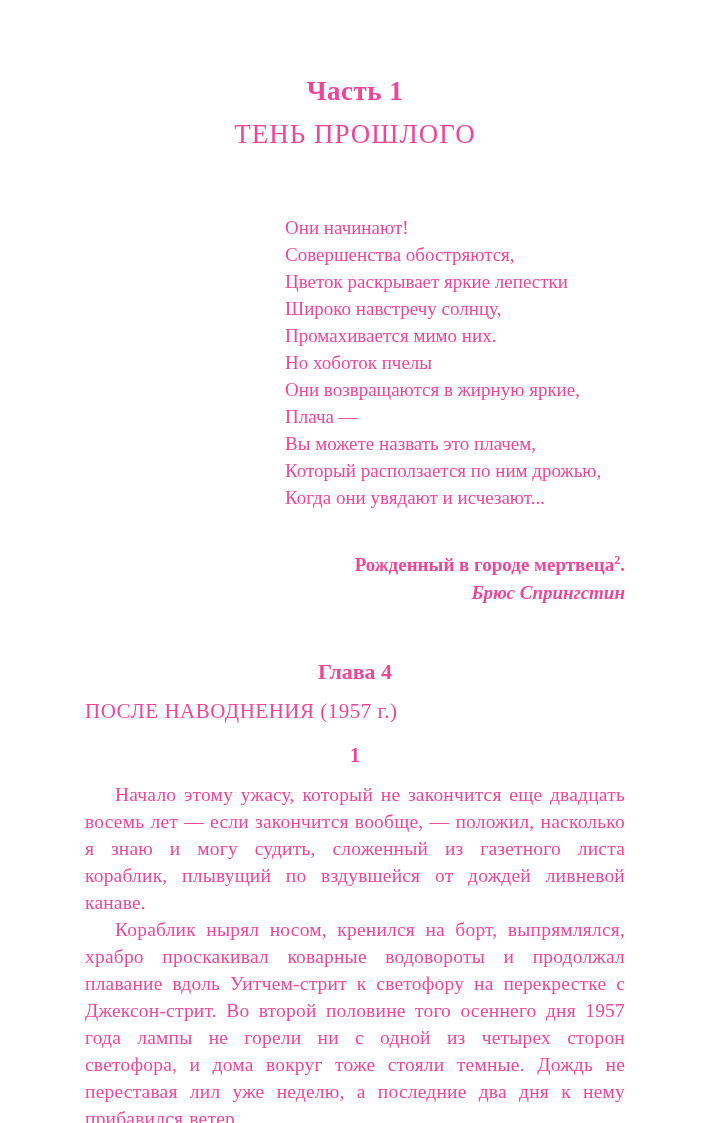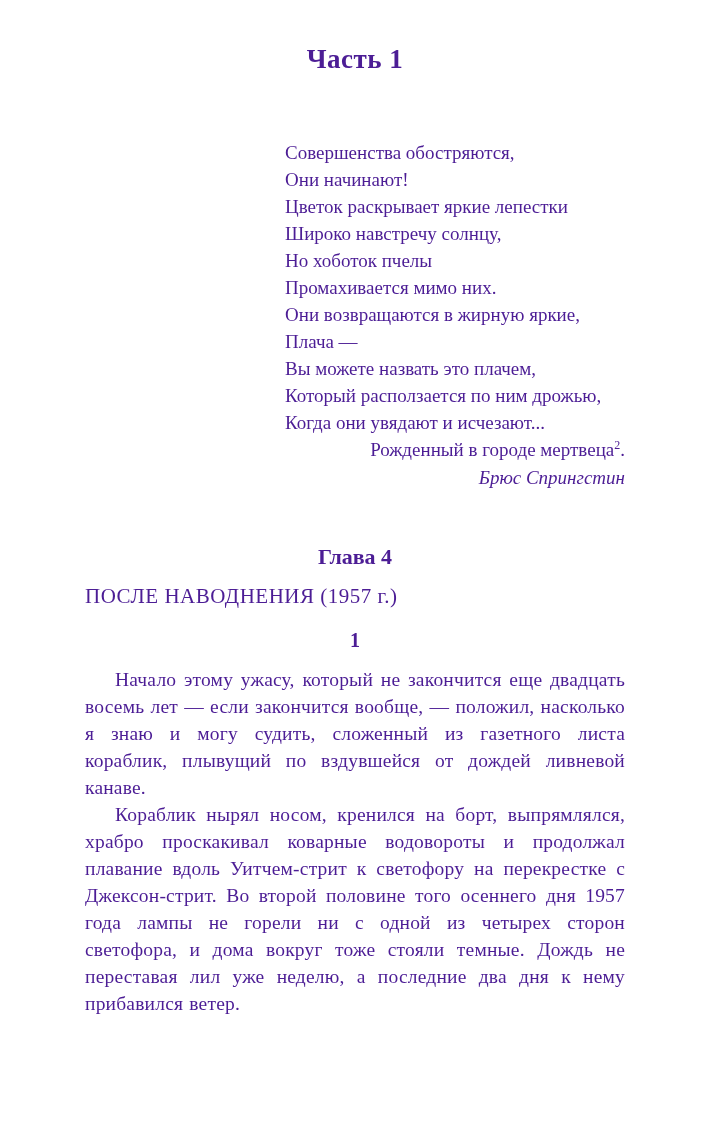--- a/index.html
+++ b/index.html
@@ -5,24 +5,24 @@
   html, body {
     margin: 0;
     padding: 0;
     background: #ffffff;
   }
   .page {
     position: relative;
     width: 709px;
     height: 1123px;
     background: #ffffff;
-    color: #4c1d95;
+    color: #ec4899;
     font-family: "Liberation Serif", serif;
     box-sizing: border-box;
-    padding: 44px 84px 40px 85px;
+    padding: 76px 84px 40px 85px;
     overflow: hidden;
   }
   .part-label {
     text-align: center;
     font-size: 27px;
     font-weight: bold;
     letter-spacing: 0.5px;
   }
   .part-title {
     text-align: center;
@@ -39,23 +39,25 @@
   }
   .poem-line { white-space: nowrap; }
   .attribution-1 {
     margin-top: 4px;
     text-align: right;
     font-style: italic;
     font-size: 19px;
     line-height: 27px;
   }
   .epigraph-2 {
+    margin-top: 40px;
     text-align: right;
     font-size: 19px;
     line-height: 28px;
+    font-weight: bold;
   }
   .epigraph-2 .attr { font-style: italic; }
   sup {
     font-size: 12px;
     line-height: 0;
   }
   .chapter-label {
     margin-top: 52px;
     text-align: center;
     font-size: 22px;
@@ -86,28 +88,29 @@
     letter-spacing: 0.2px;
     word-spacing: 1px;
   }
 </style>
 </head>
 <body>
 
 <div class="page">
 
   <div class="part-label">Часть 1</div>
+  <div class="part-title">ТЕНЬ ПРОШЛОГО</div>
 
   <div class="poem">
+    <div class="poem-line">Они начинают!</div>
     <div class="poem-line">Совершенства обостряются,</div>
-    <div class="poem-line">Они начинают!</div>
     <div class="poem-line">Цветок раскрывает яркие лепестки</div>
     <div class="poem-line">Широко навстречу солнцу,</div>
+    <div class="poem-line">Промахивается мимо них.</div>
     <div class="poem-line">Но хоботок пчелы</div>
-    <div class="poem-line">Промахивается мимо них.</div>
     <div class="poem-line">Они возвращаются в жирную яркие,</div>
     <div class="poem-line">Плача —</div>
     <div class="poem-line">Вы можете назвать это плачем,</div>
     <div class="poem-line">Который расползается по ним дрожью,</div>
     <div class="poem-line">Когда они увядают и исчезают...</div>
   </div>
 
 
   <div class="epigraph-2">
     <div><span>Рожденный в городе мертвеца</span><sup>2</sup><span>.</span></div>

